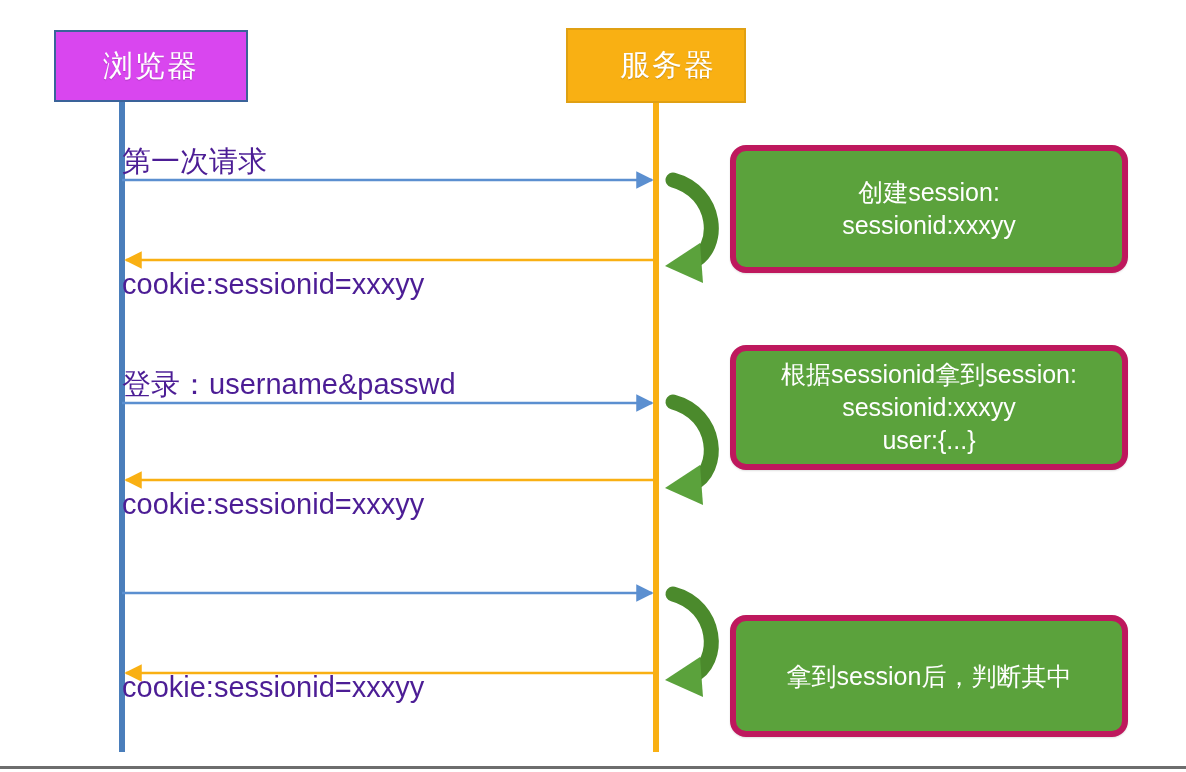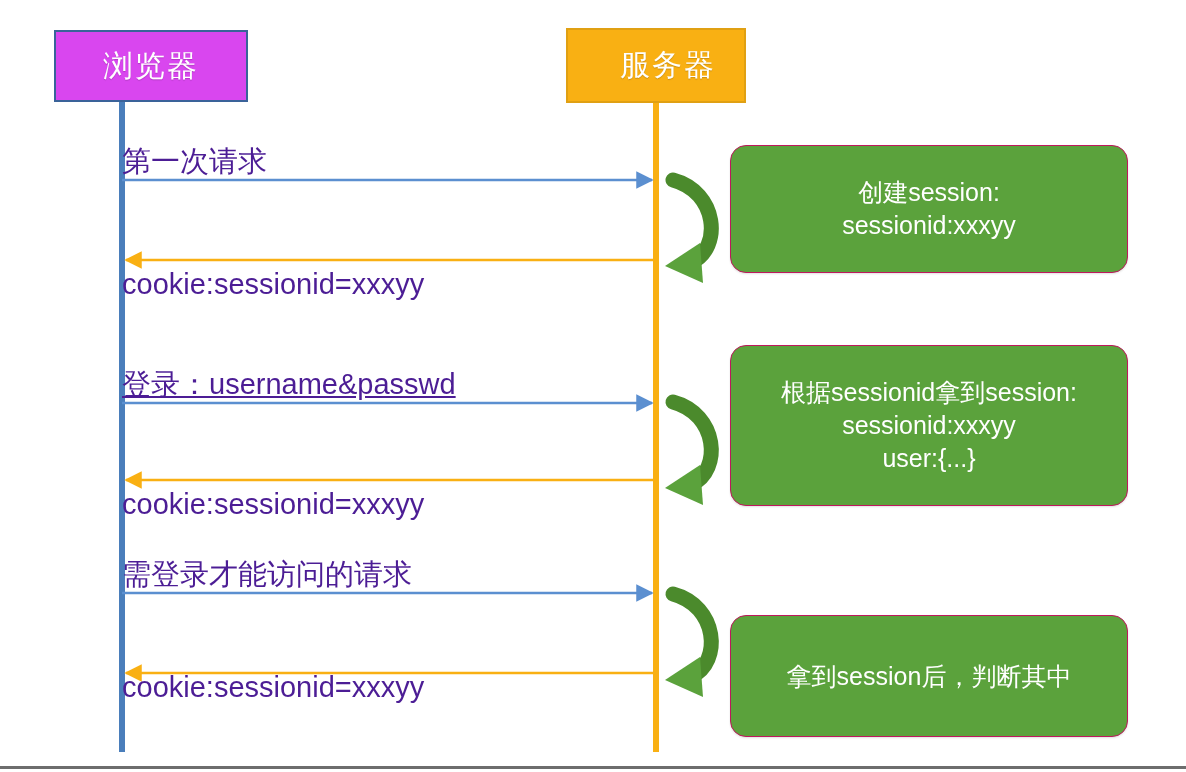--- a/index.html
+++ b/index.html
@@ -57,21 +57,21 @@
   .msg-label {
     position: absolute;
     color: #4c1d95;
     font-size: 29px;
     white-space: nowrap;
   }
   .note-box {
     position: absolute;
     box-sizing: border-box;
     background: #5ba23c;
-    border: 1px solid #be185d;
+    border: 6px solid #be185d;
     border-radius: 16px;
     display: flex;
     flex-direction: column;
     align-items: center;
     justify-content: center;
     color: #ffffff;
     font-size: 25px;
     line-height: 1.32;
     padding: 18px 10px;
     box-shadow: 0 1px 2px rgba(0,0,0,0.12);
@@ -134,34 +134,33 @@
   </div>
 
   <div class="actor-box actor-server">
     <span>服务器</span>
   </div>
 
   <div class="msg-label" style="left:122px; top:142px; width:530px;">第一次请求</div>
 
   <div class="msg-label" style="left:122px; top:268px; width:530px;">cookie:sessionid=xxxyy</div>
 
-  <div class="msg-label" style="left:122px; top:365px; width:530px;text-decoration:underline;">登录：username&amp;passwd</div>
+  <div class="msg-label" style="left:122px; top:365px; width:530px;">登录：username&amp;passwd</div>
 
   <div class="msg-label" style="left:122px; top:488px; width:530px;">cookie:sessionid=xxxyy</div>
 
-  <div class="msg-label" style="left:122px; top:555px; width:530px;">需登录才能访问的请求</div>
 
   <div class="msg-label" style="left:122px; top:671px; width:530px;">cookie:sessionid=xxxyy</div>
 
   <div class="note-box" style="left:730px; top:145px; width:398px; height:128px;">
     <span class="note-line">创建session:</span>
     <span class="note-line">sessionid:xxxyy</span>
   </div>
 
-  <div class="note-box" style="left:730px; top:345px; width:398px; height:161px;">
+  <div class="note-box" style="left:730px; top:345px; width:398px; height:125px;">
     <span class="note-line">根据sessionid拿到session:</span>
     <span class="note-line">sessionid:xxxyy</span>
     <span class="note-line">user:{...}</span>
   </div>
 
   <div class="note-box" style="left:730px; top:575px; width:398px; height:122px;margin-top:40px;">
     <span class="note-line">拿到session后，判断其中</span>
   </div>
 
   <div class="bottom-rule"></div>

